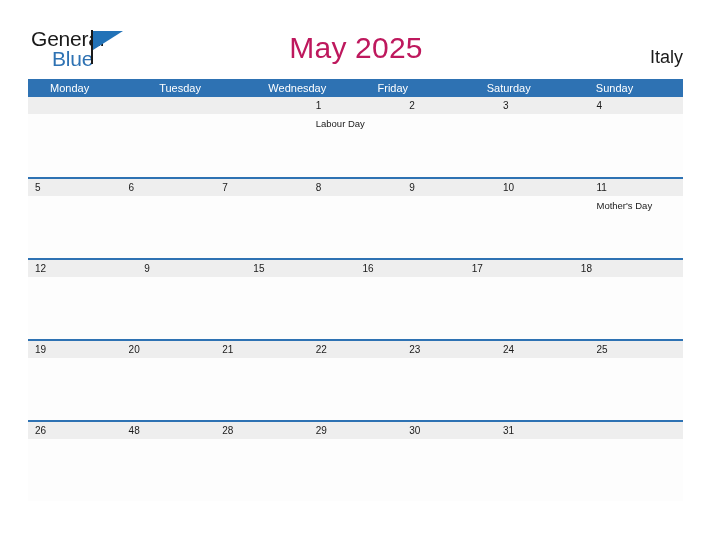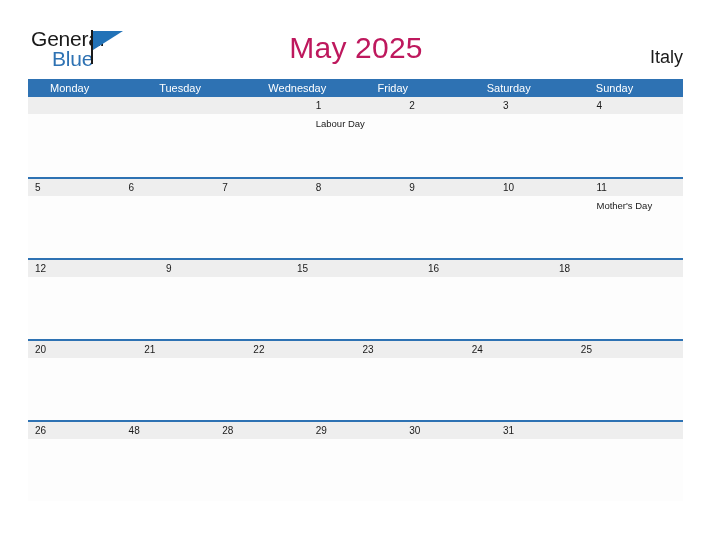--- a/index.html
+++ b/index.html
@@ -280,26 +280,34 @@
         <div class="day-cell">
           <div class="day-band"></div>
           <div class="day-number">15</div>
         </div>
         <div class="day-cell">
           <div class="day-band"></div>
           <div class="day-number">16</div>
         </div>
         <div class="day-cell">
           <div class="day-band"></div>
+          <div class="day-number">17</div>
+        </div>
+        <div class="day-cell">
+          <div class="day-band"></div>
           <div class="day-number">18</div>
         </div>
       </div>
       <div class="week-row">
         <div class="day-cell">
           <div class="day-band"></div>
+          <div class="day-number">19</div>
+        </div>
+        <div class="day-cell">
+          <div class="day-band"></div>
           <div class="day-number">20</div>
         </div>
         <div class="day-cell">
           <div class="day-band"></div>
           <div class="day-number">21</div>
         </div>
         <div class="day-cell">
           <div class="day-band"></div>
           <div class="day-number">22</div>
         </div>

